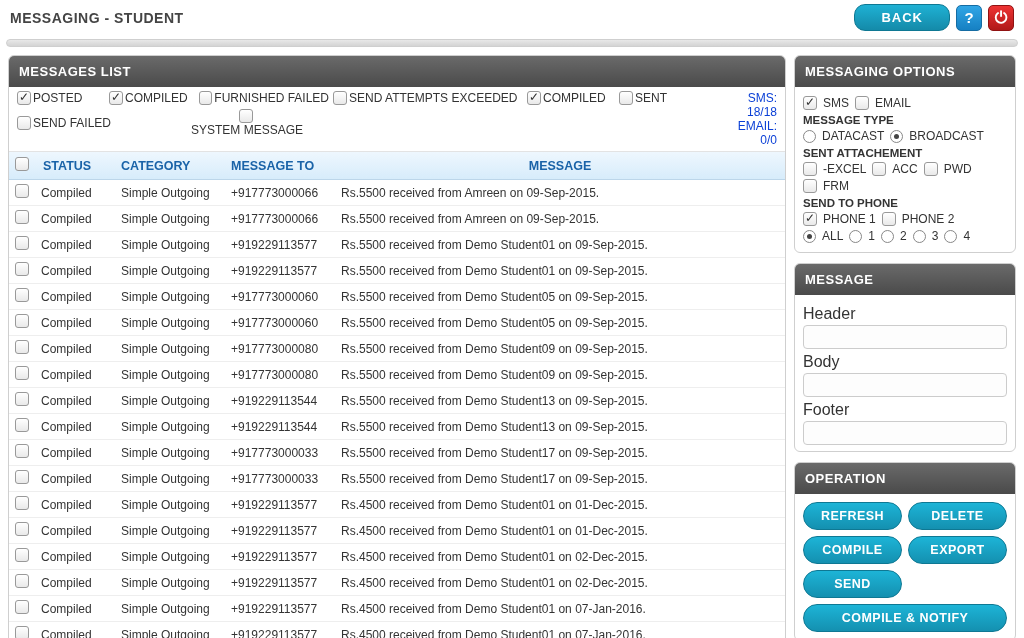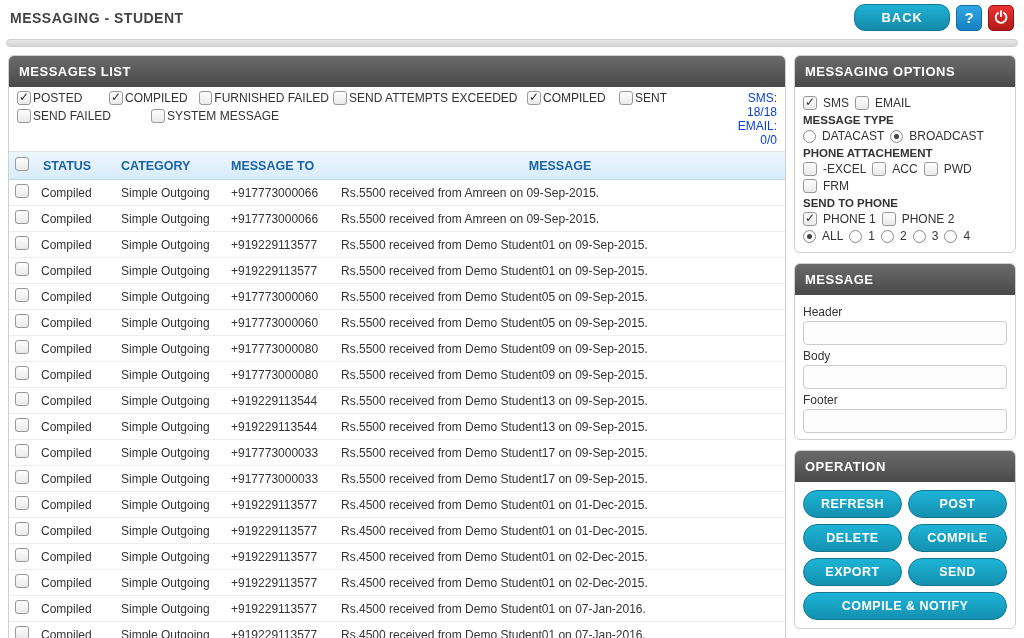--- a/index.html
+++ b/index.html
@@ -85,21 +85,21 @@
   table.msg thead th.cat { width: 110px; text-align:left;}
   table.msg thead th.to { width: 110px; text-align:left;}
   table.msg tbody td {
     padding: 4px 6px; border-bottom: 1px solid #eee; color: #333; white-space: nowrap;
   }
   table.msg tbody td.sel { text-align:center; }
 
   
   .opt-row { margin: 3px 0; display:flex; flex-wrap:wrap; align-items:center; gap:6px; }
   .opt-label { font-weight: bold; font-size: 11.5px; color:#333; margin-top:4px; }
-  .field-label { font-size: 12px; color:#333; margin-top:4px; }
+  .field-label { font-size: 16px; color:#333; margin-top:4px; }
   .txt {
     width: 100%; border: 1px solid #ccc; border-radius: 4px; padding: 4px 6px;
     font-size: 12px; background: #fdfdfd; margin-top:2px;
   }
 
   
   .ops { display: grid; grid-template-columns: 1fr 1fr; gap: 6px; padding: 8px; }
   .op-btn {
     background: linear-gradient(#1db4d7, #1490b0);
     color: #fff; font-weight: bold; font-size: 12.5px; letter-spacing: .5px;
@@ -150,21 +150,21 @@
               <label>COMPILED</label>
             </span>
             <span class="filter-item" style="width: 86px;">
               <span class="chk"></span>
               <label>SENT</label>
             </span>
             <span class="filter-item" style="width: 130px;">
               <span class="chk"></span>
               <label>SEND FAILED</label>
             </span>
-            <span class="filter-item" style="width: 190px;">
+            <span class="filter-item" style="width: 190px; flex-direction: column;">
               <span class="chk"></span>
               <label>SYSTEM MESSAGE</label>
             </span>
           </div>
         <div class="counts">
           <div class="cnt-sms">SMS: 18/18</div>
           <div class="cnt-email">EMAIL: 0/0</div>
         </div>
       </div>
 
@@ -323,21 +323,21 @@
         </div>
 
         <div class="opt-label">MESSAGE TYPE</div>
         <div class="opt-row">
           <span class="rad"></span>
           <span>DATACAST</span>
           <span class="rad checked"></span>
           <span>BROADCAST</span>
         </div>
 
-        <div class="opt-label">PHONE ATTACHEMENT</div>
+        <div class="opt-label">SENT ATTACHEMENT</div>
         <div class="opt-row">
           <span class="chk"></span>
             <span>-EXCEL</span>
           <span class="chk"></span>
             <span>ACC</span>
           <span class="chk"></span>
             <span>PWD</span>
         </div>
         <div class="opt-row">
           <span class="chk"></span>
@@ -375,21 +375,20 @@
         <input class="txt" style="">
         <div class="field-label">Footer</div>
         <input class="txt" style="">
       </div>
     </div>
 
     <div class="panel">
       <div class="panel-header">OPERATION</div>
       <div class="ops">
         <button class="op-btn">REFRESH</button>
-        <button class="op-btn">POST</button>
         <button class="op-btn">DELETE</button>
         <button class="op-btn">COMPILE</button>
         <button class="op-btn">EXPORT</button>
         <button class="op-btn">SEND</button>
         <button class="op-btn wide">COMPILE &amp; NOTIFY</button>
       </div>
     </div>
   </div>
 </div>
 

